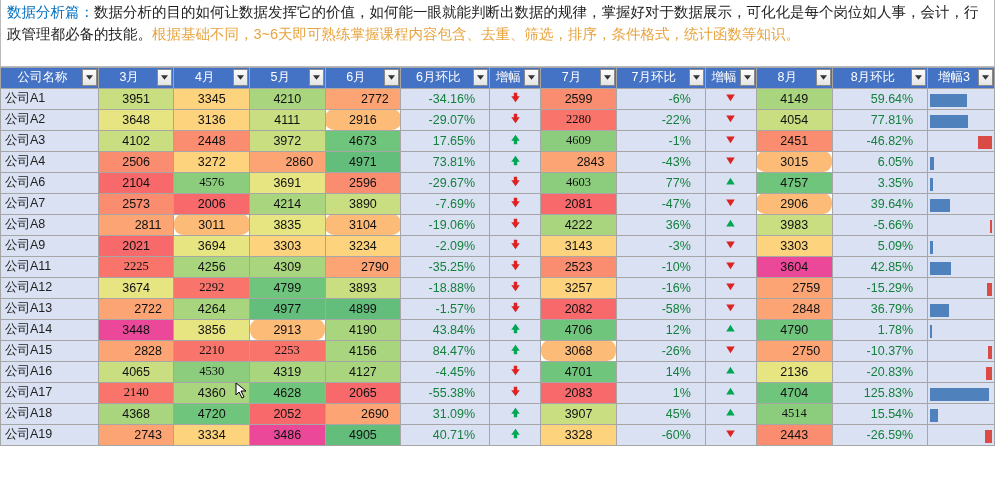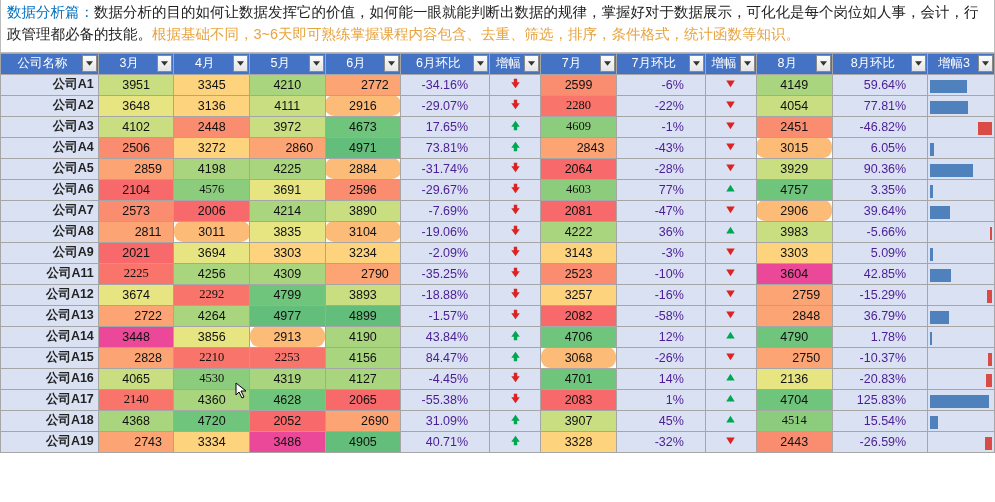--- a/index.html
+++ b/index.html
@@ -1,27 +1,27 @@
 <!DOCTYPE html>
 <html><head>
 <meta charset="utf-8">
 <style>
   * { box-sizing: border-box; margin:0; padding:0; }
   body { font-family: "Microsoft YaHei", "SimSun", Arial, sans-serif; font-size:13px; background:#fff; width:995px; }
-  .intro { padding:2px 6px 6px 6px; border:1px solid #bcbcbc; border-top:none; line-height:1.5; font-size:14.5px; color:#222; }
+  .intro { padding:2px 6px 20px 6px; border:1px solid #bcbcbc; border-top:none; line-height:1.5; font-size:14.5px; color:#222; }
   .intro .lead { color:#0070c0; }
   .intro .tail { color:#e8a33d; }
   table { border-collapse: collapse; width:100%; table-layout: fixed; }
   th, td { border:1px solid #a6a6a6; height:21px; font-size:12.5px; padding:0 4px; overflow:hidden; white-space:nowrap; position:relative; }
   th { background:#4472c4; color:#fff; font-weight:normal; text-align:center; padding-right:18px; }
   th .drop { position:absolute; right:1px; top:1px; width:15px; height:17px; background:linear-gradient(#fdfdfd,#e4e4e4); border:1px solid #8a8a8a; display:flex; align-items:center; justify-content:center; }
   th .drop svg { width:7px; height:5px; }
-  td.name { background:#d9e1f2; text-align:right; color:#222;font-weight:bold; }
+  td.name { background:#d9e1f2; text-align:left; color:#222; }
   td.num  { text-align:center; color:#111; }
-  td.pct  { text-align:right; padding-right:21px; color:#4c1d95; background:#d9e1f2;}
+  td.pct  { text-align:right; padding-right:14px; color:#15803d; background:#d9e1f2;}
   td.ic   { text-align:center; background:#d9e1f2; }
   td.bar  { background:#d9e1f2; padding:0 2px;}
   .barfill { height:13px; margin-top:3px; background:#4f81bd; }
   .barfill.neg { background:#d94b44; float:right;}
   
   .h0{background:#f8696b;} .h1{background:#f9746a;font-family:Liberation Serif, serif;} .h2{background:#fa8c6f;} .h3{background:#fca473;padding-left:28px;}
   .h4{background:#fdbb78;border-radius:9px;} .h5{background:#fed37e;} .h6{background:#ec4899;} .h7{background:#e7e482;}
   .h8{background:#c9dd81;margin-left:34px;} .h9{background:#aad57f;} .h10{background:#8ccd7d;font-family:Liberation Serif, serif;} .h11{background:#6fc57b;}
   .h12{background:#63be7b;}
   .arr { width:11px; height:11px; display:inline-block; }
@@ -198,41 +198,20 @@
         <td class="ic"><svg class="arr" viewBox="0 0 12 13">
             <path d="M1 3 L11 3 L6 11 Z" fill="#d22"></path>
           </svg></td>
         <td class="num h4">3015</td>
         <td class="pct">6.05%</td>
         <td class="bar">
           <div class="barfill" style="width: 6%;"></div>
         </td>
       </tr>
       <tr>
-        <td class="name">公司A5</td>
-        <td class="num h3">2859</td>
-        <td class="num h9">4198</td>
-        <td class="num h9">4225</td>
-        <td class="num h4">2884</td>
-        <td class="pct">-31.74%</td>
-        <td class="ic"><svg class="arr" viewBox="0 0 12 13">
-            <path d="M6 12 L1 5 L4 5 L4 1 L8 1 L8 5 L11 5 Z" fill="#d22"></path>
-          </svg></td>
-        <td class="num h0">2064</td>
-        <td class="pct">-28%</td>
-        <td class="ic"><svg class="arr" viewBox="0 0 12 13">
-            <path d="M1 3 L11 3 L6 11 Z" fill="#d22"></path>
-          </svg></td>
-        <td class="num h8">3929</td>
-        <td class="pct">90.36%</td>
-        <td class="bar">
-          <div class="barfill" style="width: 70%;"></div>
-        </td>
-      </tr>
-      <tr>
         <td class="name">公司A6</td>
         <td class="num h0">2104</td>
         <td class="num h10">4576</td>
         <td class="num h7">3691</td>
         <td class="num h2">2596</td>
         <td class="pct">-29.67%</td>
         <td class="ic"><svg class="arr" viewBox="0 0 12 13">
             <path d="M6 12 L1 5 L4 5 L4 1 L8 1 L8 5 L11 5 Z" fill="#d22"></path>
           </svg></td>
         <td class="num h10">4603</td>
@@ -481,21 +460,21 @@
         <td class="name">公司A19</td>
         <td class="num h3">2743</td>
         <td class="num h5">3334</td>
         <td class="num h6">3486</td>
         <td class="num h12">4905</td>
         <td class="pct">40.71%</td>
         <td class="ic"><svg class="arr" viewBox="0 0 12 13">
             <path d="M6 1 L11 8 L8 8 L8 12 L4 12 L4 8 L1 8 Z" fill="#00a651"></path>
           </svg></td>
         <td class="num h5">3328</td>
-        <td class="pct">-32%</td>
+        <td class="pct">-60%</td>
         <td class="ic"><svg class="arr" viewBox="0 0 12 13">
             <path d="M1 3 L11 3 L6 11 Z" fill="#d22"></path>
           </svg></td>
         <td class="num h2">2443</td>
         <td class="pct">-26.59%</td>
         <td class="bar">
           <div class="barfill neg" style="width: 12%;"></div>
         </td>
       </tr>
     </tbody>

